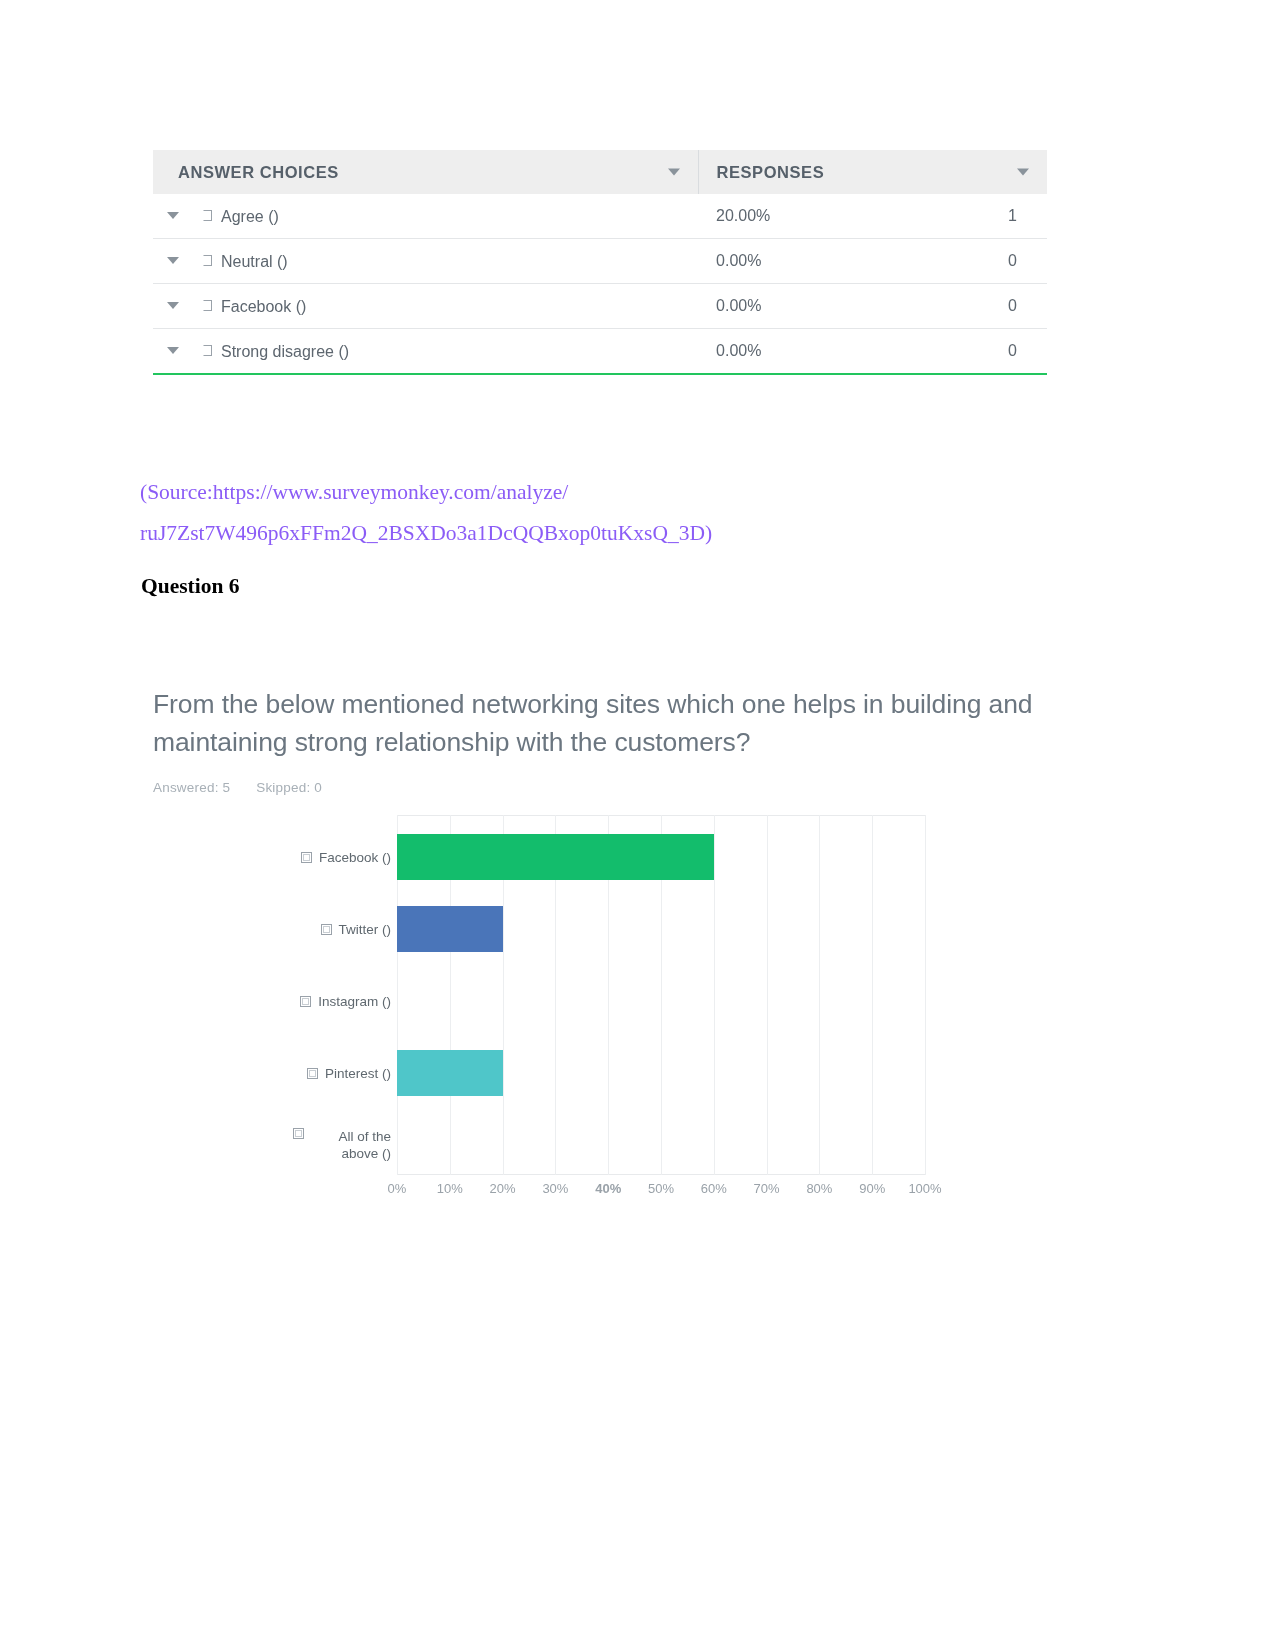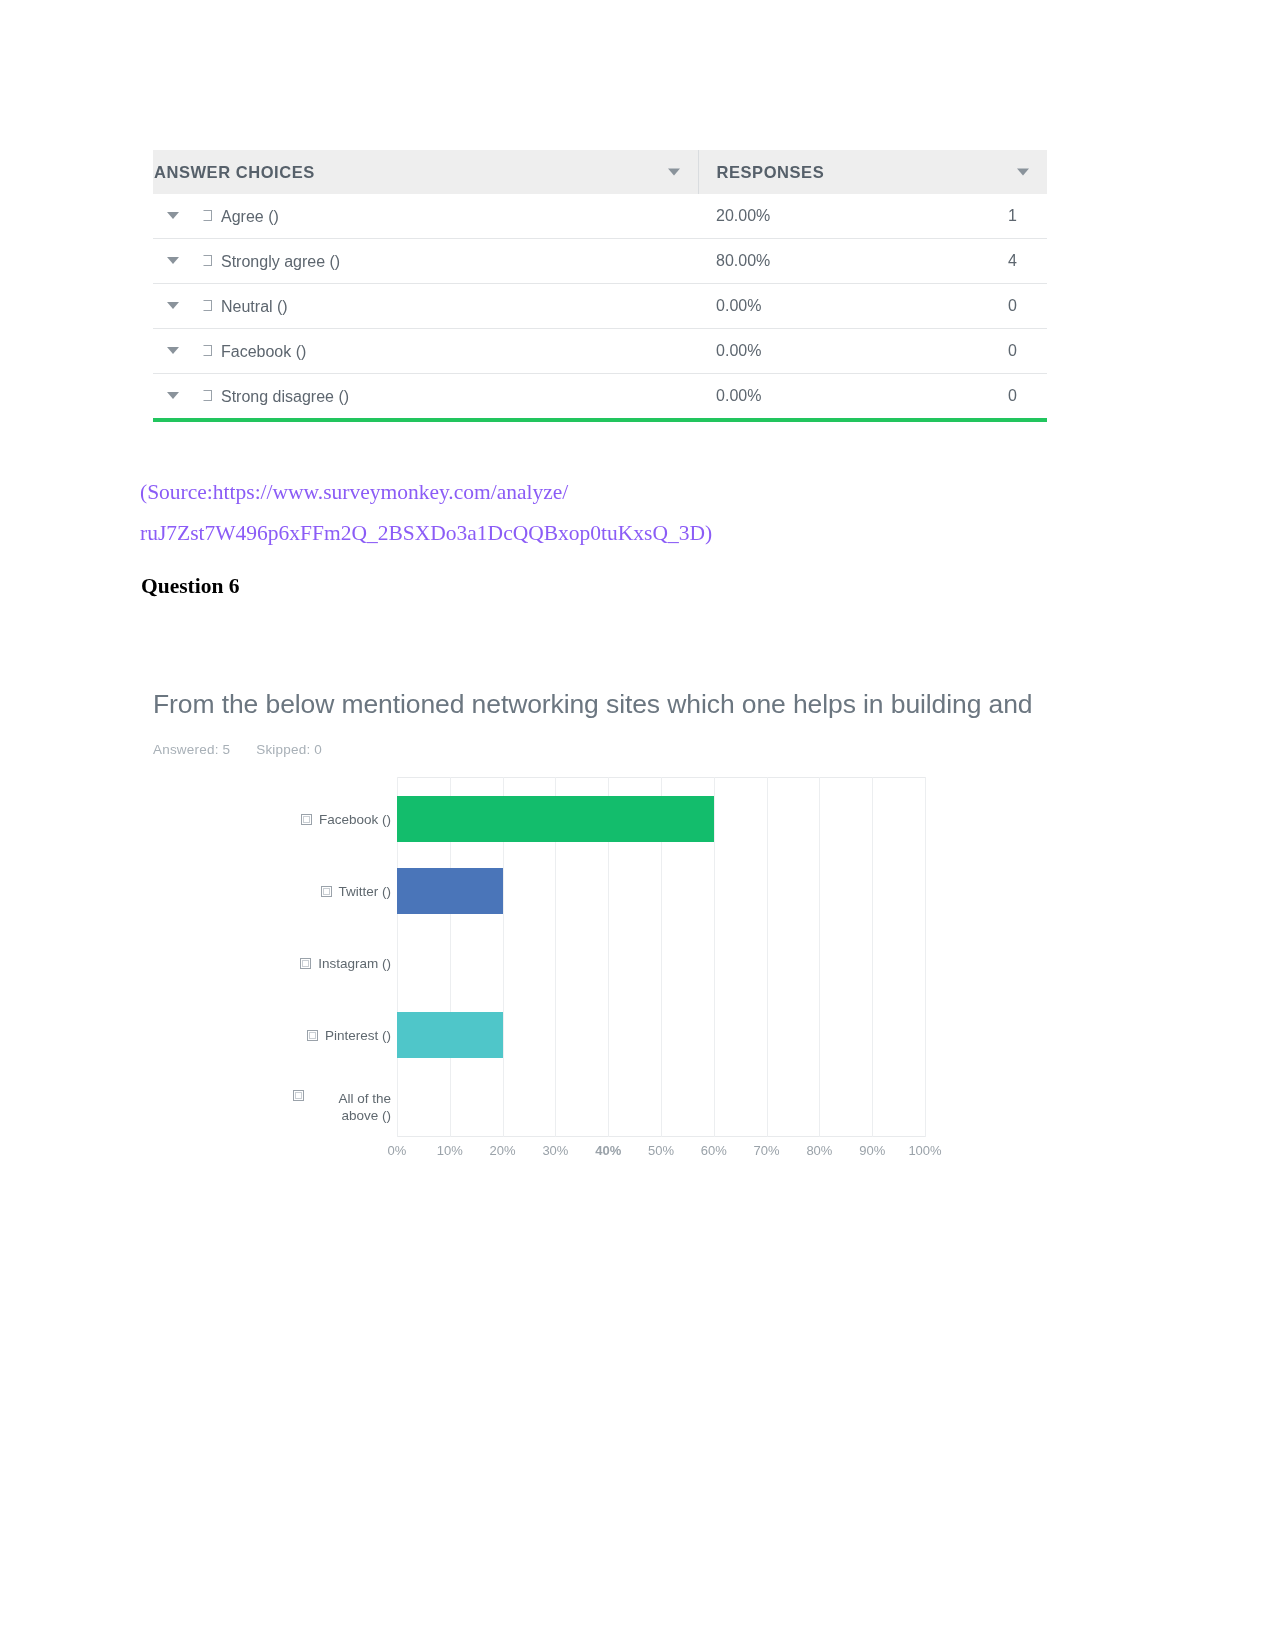--- a/index.html
+++ b/index.html
@@ -35,21 +35,21 @@
   .sm-table .hdr-row {
     background: #eeeeee;
   }
   .sm-table .hdr-cell {
     height: 44px;
     font-size: 16.5px;
     letter-spacing: 0.55px;
     color: #56606a;
     font-weight: 600;
     text-align: left;
-    padding: 0 0 0 1px;
+    padding: 0 0 0 25px;
     vertical-align: middle;
     position: relative;
     background: #eeeeee;
   }
   .sm-table .hdr-cell.second {
     border-left: 1px solid #d9dcdf;
     padding-left: 18px;
   }
   .caret {
     position: absolute;
@@ -63,21 +63,21 @@
     border-top: 7px solid #8a939b;
   }
   .sm-table td {
     height: 42px;
     vertical-align: middle;
     border-bottom: 1px solid #e4e6e8;
     font-size: 16px;
     color: #5d666f;
     background: #fff;
   }
-  .sm-table tr.last-data td { border-bottom: 4px solid #22c55e; }
+  .sm-table tr.last-data td { border-bottom: 2px solid #22c55e; }
   .cell-choice {
     padding-left: 14px;
     white-space: nowrap;
   }
   .row-caret {
     display: inline-block;
     width: 0; height: 0;
     border-left: 6px solid transparent;
     border-right: 6px solid transparent;
     border-top: 7px solid #8a939b;
@@ -292,27 +292,20 @@
         </th>
       </tr>
     </thead>
     <tbody>
       <tr>
         <td class="cell-choice">
           <span class="row-caret"></span><span class="swatch"></span><span class="choice-text">Agree ()</span>
         </td>
         <td class="cell-pct">20.00%</td>
         <td class="cell-count">1</td>
-      </tr>
-      <tr>
-        <td class="cell-choice">
-          <span class="row-caret"></span><span class="swatch"></span><span class="choice-text">Strongly agree ()</span>
-        </td>
-        <td class="cell-pct">80.00%</td>
-        <td class="cell-count">4</td>
       </tr>
       <tr>
         <td class="cell-choice">
           <span class="row-caret"></span><span class="swatch"></span><span class="choice-text">Neutral ()</span>
         </td>
         <td class="cell-pct">0.00%</td>
         <td class="cell-count">0</td>
       </tr>
       <tr>
         <td class="cell-choice">
@@ -334,20 +327,21 @@
   <div class="source">
     <div>(Source:https://www.surveymonkey.com/analyze/</div>
     <div>ruJ7Zst7W496p6xFFm2Q_2BSXDo3a1DcQQBxop0tuKxsQ_3D)</div>
   </div>
 
   <div class="q-heading">Question 6</div>
 
   <div class="chart-block">
     <div class="chart-title">
       <span class="l1">From the below mentioned networking sites which one helps in building and</span>
+      <span class="l2">maintaining strong relationship with the customers?</span>
     </div>
     <div class="chart-meta">
       <span>Answered: 5</span>
       <span class="skipped">Skipped: 0</span>
     </div>
 
     <div class="plot-wrap">
       <div class="plot-area"></div>
       <div class="plot-area-right"></div>
       <div id="gridlines">

